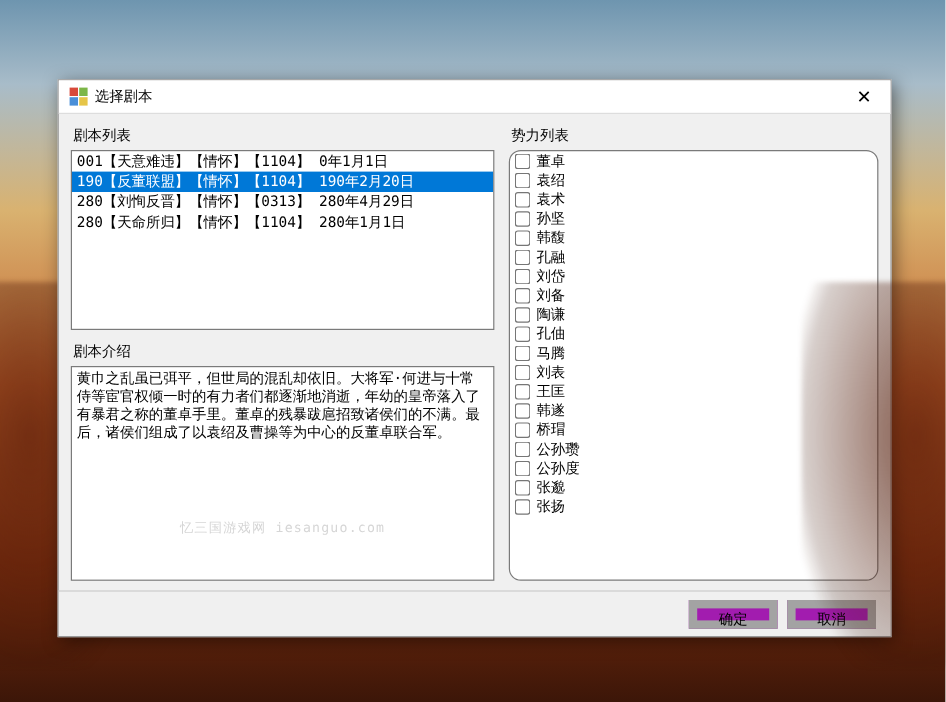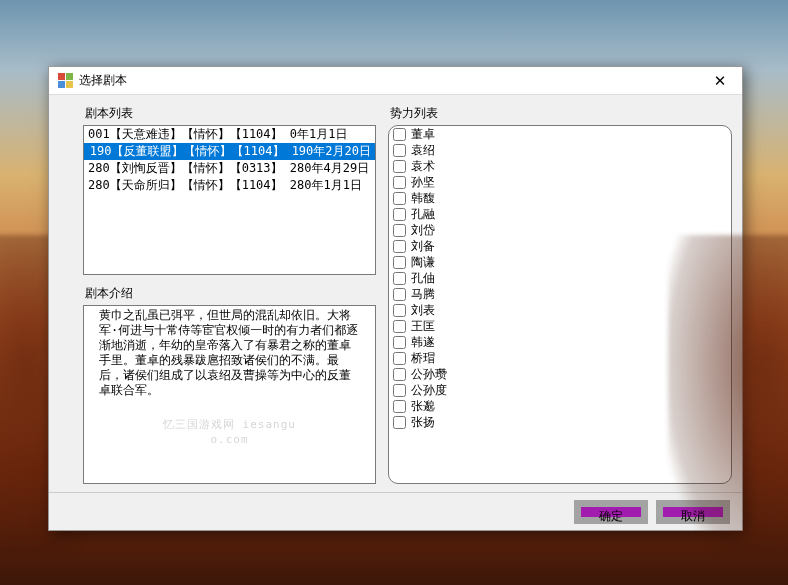--- a/index.html
+++ b/index.html
@@ -29,34 +29,34 @@
   .titlebar .appicon { width: 16px; height: 16px; margin-right: 6px; display: flex; flex-wrap: wrap; }
   .appicon span { width: 7px; height: 7px; margin: .5px; }
   .appicon span:nth-child(1){background:#d84a3a;} .appicon span:nth-child(2){background:#7cb648;}
   .appicon span:nth-child(3){background:#4a8fd8;} .appicon span:nth-child(4){background:#e6c548;}
   .titlebar .closebtn {
     margin-left: auto; width: 44px; height: 100%; display: flex; align-items: center; justify-content: center;
     font-size: 15px; cursor: pointer; font-family: Arial;
   }
 
   .content { flex: 1; display: flex; padding: 10px 10px 8px 10px; gap: 12px; overflow: hidden; }
-  .leftcol { flex: 1; display: flex; flex-direction: column; min-width: 0; margin-left: 24px; }
-  .rightcol { width: 344px; display: flex; flex-direction: column; }
+  .leftcol { flex: 1; display: flex; flex-direction: column; min-width: 0; }
+  .rightcol { width: 308px; display: flex; flex-direction: column; }
 
   .section-label { font-size: 12px; color: #000; margin: 0 0 3px 2px; }
 
   .listbox, .textarea, .checklist {
     background: #fff; border: 1px solid #7a7a7a; font-size: 12px; overflow: hidden;
   }
   .listbox { height: 150px; overflow-y: auto; }
   .listbox .item { padding: 1px 4px; white-space: nowrap; cursor: pointer; font-family: "SimSun", monospace; line-height: 15px; }
-  .listbox .item.selected { background: #0078d7; color: #fff; text-align: right; }
+  .listbox .item.selected { background: #0078d7; color: #fff; }
 
   .textarea {
-    flex: 1; min-height: 125px; padding: 2px 15px; font-family: "SimSun", monospace;
+    flex: 1; min-height: 125px; padding: 2px 4px; font-family: "SimSun", monospace;
     line-height: 15px; word-break: break-all; position: relative;
   }
   .watermark { position: absolute; left: 50%; bottom: 36px; transform: translateX(-50%); font-size: 11px; color: #d6d6d6; letter-spacing: 1px; pointer-events: none; text-align: center; }
 
   .checklist { flex: 1; overflow-y: scroll; border-radius: 10px; }
   .checklist .row { display: flex; align-items: center; padding: 0 4px; height: 16px; cursor: pointer; }
   .checklist .row input { margin: 0 5px 0 0; width: 13px; height: 13px; cursor: pointer; }
   .checklist .row span { font-family: "SimSun", monospace; }
 
   .gap { height: 10px; }

